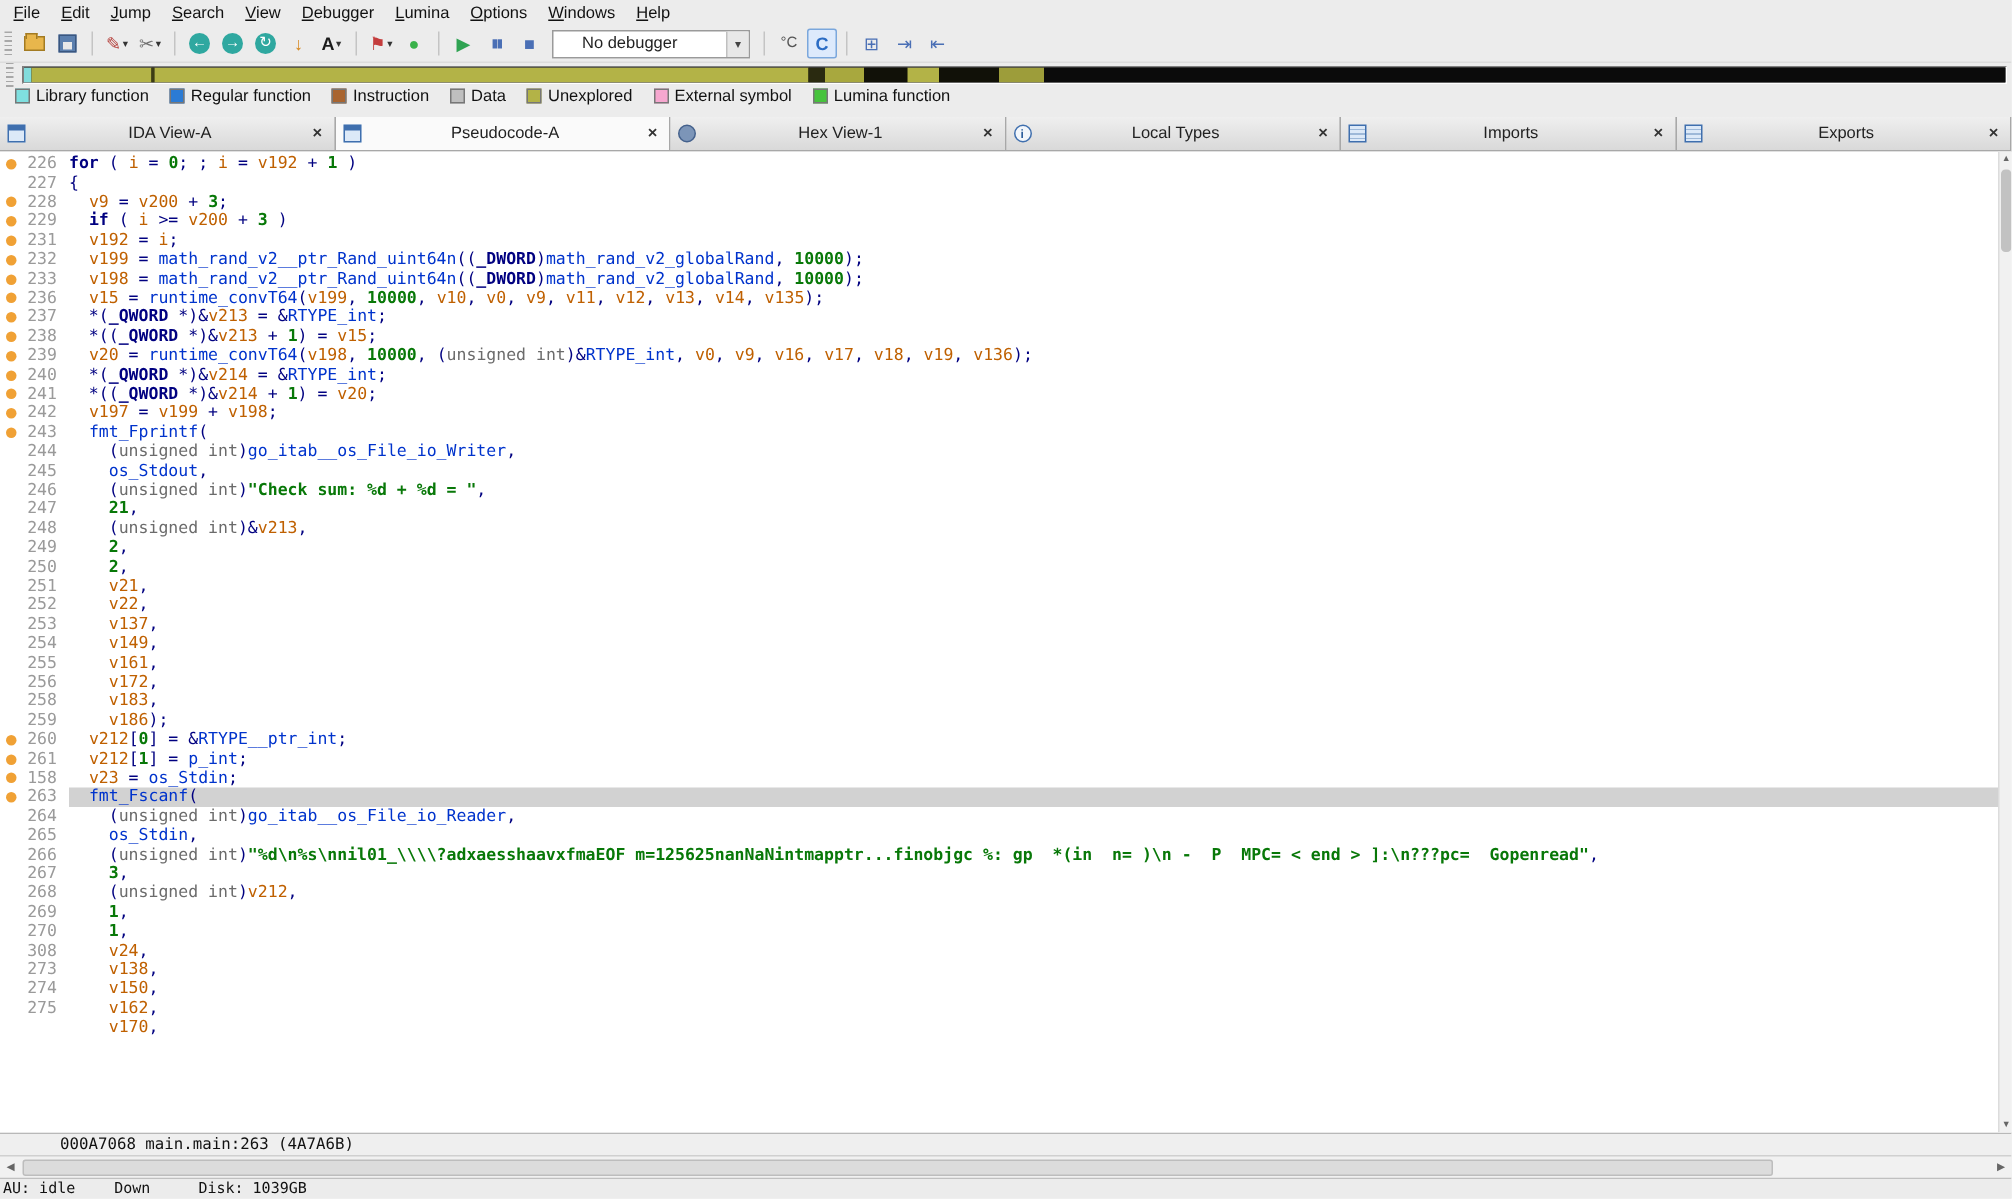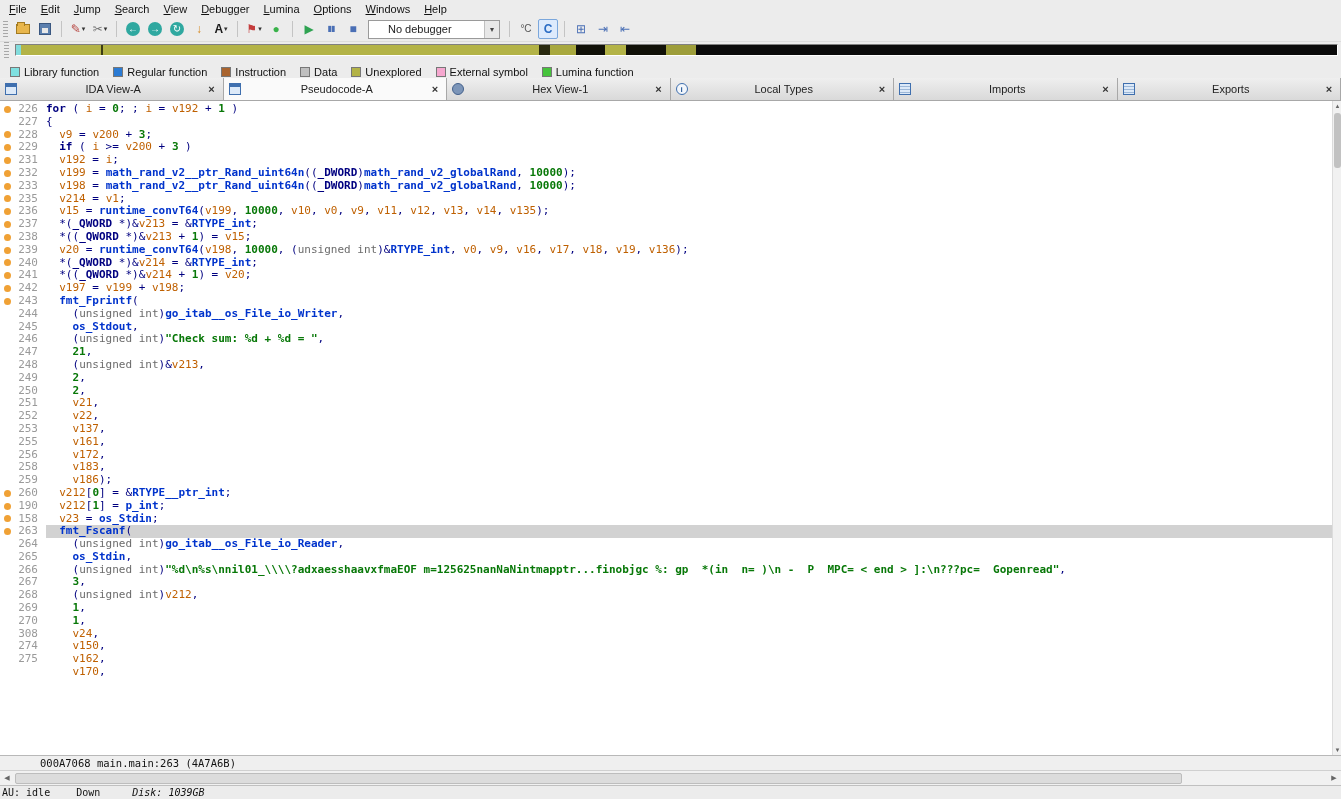--- a/index.html
+++ b/index.html
@@ -32,21 +32,21 @@
   .combo .dd { width:15px; height:100%; display:flex; align-items:center; justify-content:center;
                background:#e8e8e8; border-left:1px solid #c0c0c0; font-size:8px; color:#444; }
 
   
   .navrow { height:16px; display:flex; align-items:center; background:#ececec; padding:0 3px; }
   .navband { flex:1; height:12px; border:1px solid; border-color:#808080 #ffffff #ffffff #808080;
              display:flex; overflow:hidden; background:#000; }
   .nav-seg { height:100%; }
 
   
-  .legend { height:20px; display:flex; align-items:flex-end; gap:14px; padding-left:10px;
+  .legend { height:20px; display:flex; align-items:flex-start; gap:14px; padding-left:10px;
             background:#ececec; font-size:11px; color:#111; }
   .legend-item { display:flex; align-items:center; gap:4px; }
   .swatch { width:10px; height:10px; border:1px solid #777; }
 
   
   .tabbar { height:23px; display:flex; background:#cfcfcf; border-bottom:1px solid #a8a8a8; }
   .tab { flex:1; display:flex; align-items:center; border-right:1px solid #a8a8a8;
          background:linear-gradient(#efefef,#d9d9d9); font-size:11px; color:#222; padding:0 5px; }
   .tab.active { background:#fafafa; }
   .tab-ico { width:12px; height:12px; flex:none; margin-right:4px; border:1px solid #3f6fae;
@@ -64,21 +64,21 @@
   .code-lines { position:absolute; top:2px; left:0; right:9px; bottom:0; overflow:hidden; }
   .code-row { display:flex; height:12.8px; line-height:12.8px; white-space:pre;
               font-family:"DejaVu Sans Mono", monospace; font-size:11px; }
   .gutter { width:14px; flex:none; display:flex; align-items:center; justify-content:center; }
   .bp-dot { width:7px; height:7px; border-radius:50%; background:var(--address-dot,#f0a135); }
   .lineno { width:24px; flex:none; text-align:right; color:#9a9a9a; margin-right:8px; }
   .code-text { flex:1; }
   .code-row.hl .code-text { background:var(--line-highlight,#d2d2d2); }
   .tk-pl  { color:#000080; }
   .tk-kw  { color:#000080; font-weight:bold; }
-  .tk-fn  { color:#0033cc; font-weight:bold; }
+  .tk-fn  { color:#0033cc; font-weight:normal; }
   .tk-var { color:#bf6000; }
   .tk-num { color:#087808; font-weight:bold; }
   .tk-str { color:#087808; font-weight:bold; }
   .tk-cast{ color:#6b6b6b; }
 
   
   .vscroll { position:absolute; top:0; right:0; bottom:0; width:9px; background:#f1f1f1;
              border-left:1px solid #dcdcdc; }
   .vscroll .arr { position:absolute; left:0; width:9px; height:10px; font-size:6px; color:#666;
                   display:flex; align-items:center; justify-content:center; }
@@ -92,21 +92,21 @@
   .hscroll { height:15px; background:#f1f1f1; border-top:1px solid #d0d0d0; position:relative; }
   .hscroll .arr { position:absolute; top:0; bottom:0; width:14px; font-size:7px; color:#666;
                   display:flex; align-items:center; justify-content:center; }
   .hscroll .arr.left { left:0; } .hscroll .arr.right { right:0; }
   .h-thumb { position:absolute; top:2px; height:11px; left:15px; width:87%;
              background:#dcdcdc; border:1px solid #bdbdbd; border-radius:2px; }
   .statusbar { height:14px; background:#ececec; border-top:1px solid #c0c0c0;
                font-family:"DejaVu Sans Mono", monospace; font-size:10px; color:#111;
                display:flex; align-items:center; padding-left:2px; }
   .statusbar .sb-mid { margin-left:26px; }
-  .statusbar .sb-right { margin-left:32px;font-style:italic; }
+  .statusbar .sb-right { margin-left:32px; }
 
   
   .ico-folder { width:14px; height:10px; background:#e8b64c; border:1px solid #a37b22; position:relative; }
   .ico-folder::before { content:""; position:absolute; top:-3px; left:0; width:6px; height:3px;
                         background:#e8b64c; border:1px solid #a37b22; border-bottom:none; }
   .ico-floppy { width:12px; height:12px; background:#5b7fae; border:1px solid #3a5780; position:relative; }
   .ico-floppy::before { content:""; position:absolute; left:2px; right:2px; bottom:1px; height:5px; background:#e8e8e8; }
 </style>
 </head>
 <body>
@@ -286,55 +286,56 @@
 
   <div class="code-pane">
     <div class="code-lines">
         <div class="code-row"><span class="gutter"><span class="bp-dot"></span></span><span class="lineno">226</span><span class="code-text"><span class="tk-kw">for</span><span class="tk-pl"> ( </span><span class="tk-var">i</span><span class="tk-pl"> = </span><span class="tk-num">0</span><span class="tk-pl">; ; </span><span class="tk-var">i</span><span class="tk-pl"> = </span><span class="tk-var">v192</span><span class="tk-pl"> + </span><span class="tk-num">1</span><span class="tk-pl"> )</span></span></div>
         <div class="code-row"><span class="gutter"></span><span class="lineno">227</span><span class="code-text"><span class="tk-pl">{</span></span></div>
         <div class="code-row"><span class="gutter"><span class="bp-dot"></span></span><span class="lineno">228</span><span class="code-text"><span class="tk-pl">  </span><span class="tk-var">v9</span><span class="tk-pl"> = </span><span class="tk-var">v200</span><span class="tk-pl"> + </span><span class="tk-num">3</span><span class="tk-pl">;</span></span></div>
         <div class="code-row"><span class="gutter"><span class="bp-dot"></span></span><span class="lineno">229</span><span class="code-text"><span class="tk-pl">  </span><span class="tk-kw">if</span><span class="tk-pl"> ( </span><span class="tk-var">i</span><span class="tk-pl"> &gt;= </span><span class="tk-var">v200</span><span class="tk-pl"> + </span><span class="tk-num">3</span><span class="tk-pl"> )</span></span></div>
         <div class="code-row"><span class="gutter"><span class="bp-dot"></span></span><span class="lineno">231</span><span class="code-text"><span class="tk-pl">  </span><span class="tk-var">v192</span><span class="tk-pl"> = </span><span class="tk-var">i</span><span class="tk-pl">;</span></span></div>
         <div class="code-row"><span class="gutter"><span class="bp-dot"></span></span><span class="lineno">232</span><span class="code-text"><span class="tk-pl">  </span><span class="tk-var">v199</span><span class="tk-pl"> = </span><span class="tk-fn">math_rand_v2__ptr_Rand_uint64n</span><span class="tk-pl">((</span><span class="tk-kw">_DWORD</span><span class="tk-pl">)</span><span class="tk-fn">math_rand_v2_globalRand</span><span class="tk-pl">, </span><span class="tk-num">10000</span><span class="tk-pl">);</span></span></div>
         <div class="code-row"><span class="gutter"><span class="bp-dot"></span></span><span class="lineno">233</span><span class="code-text"><span class="tk-pl">  </span><span class="tk-var">v198</span><span class="tk-pl"> = </span><span class="tk-fn">math_rand_v2__ptr_Rand_uint64n</span><span class="tk-pl">((</span><span class="tk-kw">_DWORD</span><span class="tk-pl">)</span><span class="tk-fn">math_rand_v2_globalRand</span><span class="tk-pl">, </span><span class="tk-num">10000</span><span class="tk-pl">);</span></span></div>
-        <div class="code-row"><span class="gutter"><span class="bp-dot"></span></span><span class="lineno">235</span><span class="code-text"><span class="tk-pl">  </span><span class="tk-var">v214</span><span class="tk-pl"> = </span><span class="tk-var">v1</span><span class="tk-pl">;</span></span></div>
         <div class="code-row"><span class="gutter"><span class="bp-dot"></span></span><span class="lineno">236</span><span class="code-text"><span class="tk-pl">  </span><span class="tk-var">v15</span><span class="tk-pl"> = </span><span class="tk-fn">runtime_convT64</span><span class="tk-pl">(</span><span class="tk-var">v199</span><span class="tk-pl">, </span><span class="tk-num">10000</span><span class="tk-pl">, </span><span class="tk-var">v10</span><span class="tk-pl">, </span><span class="tk-var">v0</span><span class="tk-pl">, </span><span class="tk-var">v9</span><span class="tk-pl">, </span><span class="tk-var">v11</span><span class="tk-pl">, </span><span class="tk-var">v12</span><span class="tk-pl">, </span><span class="tk-var">v13</span><span class="tk-pl">, </span><span class="tk-var">v14</span><span class="tk-pl">, </span><span class="tk-var">v135</span><span class="tk-pl">);</span></span></div>
         <div class="code-row"><span class="gutter"><span class="bp-dot"></span></span><span class="lineno">237</span><span class="code-text"><span class="tk-pl">  *(</span><span class="tk-kw">_QWORD</span><span class="tk-pl"> *)&amp;</span><span class="tk-var">v213</span><span class="tk-pl"> = &amp;</span><span class="tk-fn">RTYPE_int</span><span class="tk-pl">;</span></span></div>
         <div class="code-row"><span class="gutter"><span class="bp-dot"></span></span><span class="lineno">238</span><span class="code-text"><span class="tk-pl">  *((</span><span class="tk-kw">_QWORD</span><span class="tk-pl"> *)&amp;</span><span class="tk-var">v213</span><span class="tk-pl"> + </span><span class="tk-num">1</span><span class="tk-pl">) = </span><span class="tk-var">v15</span><span class="tk-pl">;</span></span></div>
         <div class="code-row"><span class="gutter"><span class="bp-dot"></span></span><span class="lineno">239</span><span class="code-text"><span class="tk-pl">  </span><span class="tk-var">v20</span><span class="tk-pl"> = </span><span class="tk-fn">runtime_convT64</span><span class="tk-pl">(</span><span class="tk-var">v198</span><span class="tk-pl">, </span><span class="tk-num">10000</span><span class="tk-pl">, (</span><span class="tk-cast">unsigned int</span><span class="tk-pl">)&amp;</span><span class="tk-fn">RTYPE_int</span><span class="tk-pl">, </span><span class="tk-var">v0</span><span class="tk-pl">, </span><span class="tk-var">v9</span><span class="tk-pl">, </span><span class="tk-var">v16</span><span class="tk-pl">, </span><span class="tk-var">v17</span><span class="tk-pl">, </span><span class="tk-var">v18</span><span class="tk-pl">, </span><span class="tk-var">v19</span><span class="tk-pl">, </span><span class="tk-var">v136</span><span class="tk-pl">);</span></span></div>
         <div class="code-row"><span class="gutter"><span class="bp-dot"></span></span><span class="lineno">240</span><span class="code-text"><span class="tk-pl">  *(</span><span class="tk-kw">_QWORD</span><span class="tk-pl"> *)&amp;</span><span class="tk-var">v214</span><span class="tk-pl"> = &amp;</span><span class="tk-fn">RTYPE_int</span><span class="tk-pl">;</span></span></div>
         <div class="code-row"><span class="gutter"><span class="bp-dot"></span></span><span class="lineno">241</span><span class="code-text"><span class="tk-pl">  *((</span><span class="tk-kw">_QWORD</span><span class="tk-pl"> *)&amp;</span><span class="tk-var">v214</span><span class="tk-pl"> + </span><span class="tk-num">1</span><span class="tk-pl">) = </span><span class="tk-var">v20</span><span class="tk-pl">;</span></span></div>
         <div class="code-row"><span class="gutter"><span class="bp-dot"></span></span><span class="lineno">242</span><span class="code-text"><span class="tk-pl">  </span><span class="tk-var">v197</span><span class="tk-pl"> = </span><span class="tk-var">v199</span><span class="tk-pl"> + </span><span class="tk-var">v198</span><span class="tk-pl">;</span></span></div>
         <div class="code-row"><span class="gutter"><span class="bp-dot"></span></span><span class="lineno">243</span><span class="code-text"><span class="tk-pl">  </span><span class="tk-fn">fmt_Fprintf</span><span class="tk-pl">(</span></span></div>
         <div class="code-row"><span class="gutter"></span><span class="lineno">244</span><span class="code-text"><span class="tk-pl">    (</span><span class="tk-cast">unsigned int</span><span class="tk-pl">)</span><span class="tk-fn">go_itab__os_File_io_Writer</span><span class="tk-pl">,</span></span></div>
         <div class="code-row"><span class="gutter"></span><span class="lineno">245</span><span class="code-text"><span class="tk-pl">    </span><span class="tk-fn">os_Stdout</span><span class="tk-pl">,</span></span></div>
         <div class="code-row"><span class="gutter"></span><span class="lineno">246</span><span class="code-text"><span class="tk-pl">    (</span><span class="tk-cast">unsigned int</span><span class="tk-pl">)</span><span class="tk-str">"Check sum: %d + %d = "</span><span class="tk-pl">,</span></span></div>
         <div class="code-row"><span class="gutter"></span><span class="lineno">247</span><span class="code-text"><span class="tk-pl">    </span><span class="tk-num">21</span><span class="tk-pl">,</span></span></div>
         <div class="code-row"><span class="gutter"></span><span class="lineno">248</span><span class="code-text"><span class="tk-pl">    (</span><span class="tk-cast">unsigned int</span><span class="tk-pl">)&amp;</span><span class="tk-var">v213</span><span class="tk-pl">,</span></span></div>
         <div class="code-row"><span class="gutter"></span><span class="lineno">249</span><span class="code-text"><span class="tk-pl">    </span><span class="tk-num">2</span><span class="tk-pl">,</span></span></div>
         <div class="code-row"><span class="gutter"></span><span class="lineno">250</span><span class="code-text"><span class="tk-pl">    </span><span class="tk-num">2</span><span class="tk-pl">,</span></span></div>
         <div class="code-row"><span class="gutter"></span><span class="lineno">251</span><span class="code-text"><span class="tk-pl">    </span><span class="tk-var">v21</span><span class="tk-pl">,</span></span></div>
         <div class="code-row"><span class="gutter"></span><span class="lineno">252</span><span class="code-text"><span class="tk-pl">    </span><span class="tk-var">v22</span><span class="tk-pl">,</span></span></div>
         <div class="code-row"><span class="gutter"></span><span class="lineno">253</span><span class="code-text"><span class="tk-pl">    </span><span class="tk-var">v137</span><span class="tk-pl">,</span></span></div>
+        <div class="code-row"><span class="gutter"></span><span class="lineno">254</span><span class="code-text"><span class="tk-pl">    </span><span class="tk-var">v149</span><span class="tk-pl">,</span></span></div>
         <div class="code-row"><span class="gutter"></span><span class="lineno">255</span><span class="code-text"><span class="tk-pl">    </span><span class="tk-var">v161</span><span class="tk-pl">,</span></span></div>
         <div class="code-row"><span class="gutter"></span><span class="lineno">256</span><span class="code-text"><span class="tk-pl">    </span><span class="tk-var">v172</span><span class="tk-pl">,</span></span></div>
         <div class="code-row"><span class="gutter"></span><span class="lineno">258</span><span class="code-text"><span class="tk-pl">    </span><span class="tk-var">v183</span><span class="tk-pl">,</span></span></div>
         <div class="code-row"><span class="gutter"></span><span class="lineno">259</span><span class="code-text"><span class="tk-pl">    </span><span class="tk-var">v186</span><span class="tk-pl">);</span></span></div>
         <div class="code-row"><span class="gutter"><span class="bp-dot"></span></span><span class="lineno">260</span><span class="code-text"><span class="tk-pl">  </span><span class="tk-var">v212</span><span class="tk-pl">[</span><span class="tk-num">0</span><span class="tk-pl">] = &amp;</span><span class="tk-fn">RTYPE__ptr_int</span><span class="tk-pl">;</span></span></div>
-        <div class="code-row"><span class="gutter"><span class="bp-dot"></span></span><span class="lineno">190</span><span class="code-text"><span class="tk-pl">  </span><span class="tk-var">v212</span><span class="tk-pl">[</span><span class="tk-num">1</span><span class="tk-pl">] = </span><span class="tk-fn">p_int</span><span class="tk-pl">;</span></span></div>
+        <div class="code-row"><span class="gutter"><span class="bp-dot"></span></span><span class="lineno">261</span><span class="code-text"><span class="tk-pl">  </span><span class="tk-var">v212</span><span class="tk-pl">[</span><span class="tk-num">1</span><span class="tk-pl">] = </span><span class="tk-fn">p_int</span><span class="tk-pl">;</span></span></div>
         <div class="code-row"><span class="gutter"><span class="bp-dot"></span></span><span class="lineno">158</span><span class="code-text"><span class="tk-pl">  </span><span class="tk-var">v23</span><span class="tk-pl"> = </span><span class="tk-fn">os_Stdin</span><span class="tk-pl">;</span></span></div>
         <div class="code-row hl"><span class="gutter"><span class="bp-dot"></span></span><span class="lineno">263</span><span class="code-text"><span class="tk-pl">  </span><span class="tk-fn">fmt_Fscanf</span><span class="tk-pl">(</span></span></div>
         <div class="code-row"><span class="gutter"></span><span class="lineno">264</span><span class="code-text"><span class="tk-pl">    (</span><span class="tk-cast">unsigned int</span><span class="tk-pl">)</span><span class="tk-fn">go_itab__os_File_io_Reader</span><span class="tk-pl">,</span></span></div>
         <div class="code-row"><span class="gutter"></span><span class="lineno">265</span><span class="code-text"><span class="tk-pl">    </span><span class="tk-fn">os_Stdin</span><span class="tk-pl">,</span></span></div>
         <div class="code-row"><span class="gutter"></span><span class="lineno">266</span><span class="code-text"><span class="tk-pl">    (</span><span class="tk-cast">unsigned int</span><span class="tk-pl">)</span><span class="tk-str">"%d\n%s\nnil01_\\\\?adxaesshaavxfmaEOF m=125625nanNaNintmapptr...finobjgc %: gp  *(in  n= )\n -  P  MPC= &lt; end &gt; ]:\n???pc=  Gopenread"</span><span class="tk-pl">,</span></span></div>
         <div class="code-row"><span class="gutter"></span><span class="lineno">267</span><span class="code-text"><span class="tk-pl">    </span><span class="tk-num">3</span><span class="tk-pl">,</span></span></div>
         <div class="code-row"><span class="gutter"></span><span class="lineno">268</span><span class="code-text"><span class="tk-pl">    (</span><span class="tk-cast">unsigned int</span><span class="tk-pl">)</span><span class="tk-var">v212</span><span class="tk-pl">,</span></span></div>
         <div class="code-row"><span class="gutter"></span><span class="lineno">269</span><span class="code-text"><span class="tk-pl">    </span><span class="tk-num">1</span><span class="tk-pl">,</span></span></div>
         <div class="code-row"><span class="gutter"></span><span class="lineno">270</span><span class="code-text"><span class="tk-pl">    </span><span class="tk-num">1</span><span class="tk-pl">,</span></span></div>
         <div class="code-row"><span class="gutter"></span><span class="lineno">308</span><span class="code-text"><span class="tk-pl">    </span><span class="tk-var">v24</span><span class="tk-pl">,</span></span></div>
+        <div class="code-row"><span class="gutter"></span><span class="lineno">273</span><span class="code-text"><span class="tk-pl">    </span><span class="tk-var">v138</span><span class="tk-pl">,</span></span></div>
         <div class="code-row"><span class="gutter"></span><span class="lineno">274</span><span class="code-text"><span class="tk-pl">    </span><span class="tk-var">v150</span><span class="tk-pl">,</span></span></div>
         <div class="code-row"><span class="gutter"></span><span class="lineno">275</span><span class="code-text"><span class="tk-pl">    </span><span class="tk-var">v162</span><span class="tk-pl">,</span></span></div>
         <div class="code-row"><span class="gutter"></span><span class="lineno"></span><span class="code-text"><span class="tk-pl">    </span><span class="tk-var">v170</span><span class="tk-pl">,</span></span></div>
       </div>
     <div class="vscroll">
       <div class="arr up">▲</div>
       <div class="v-thumb"></div>
       <div class="arr down">▼</div>
     </div>
   </div>

